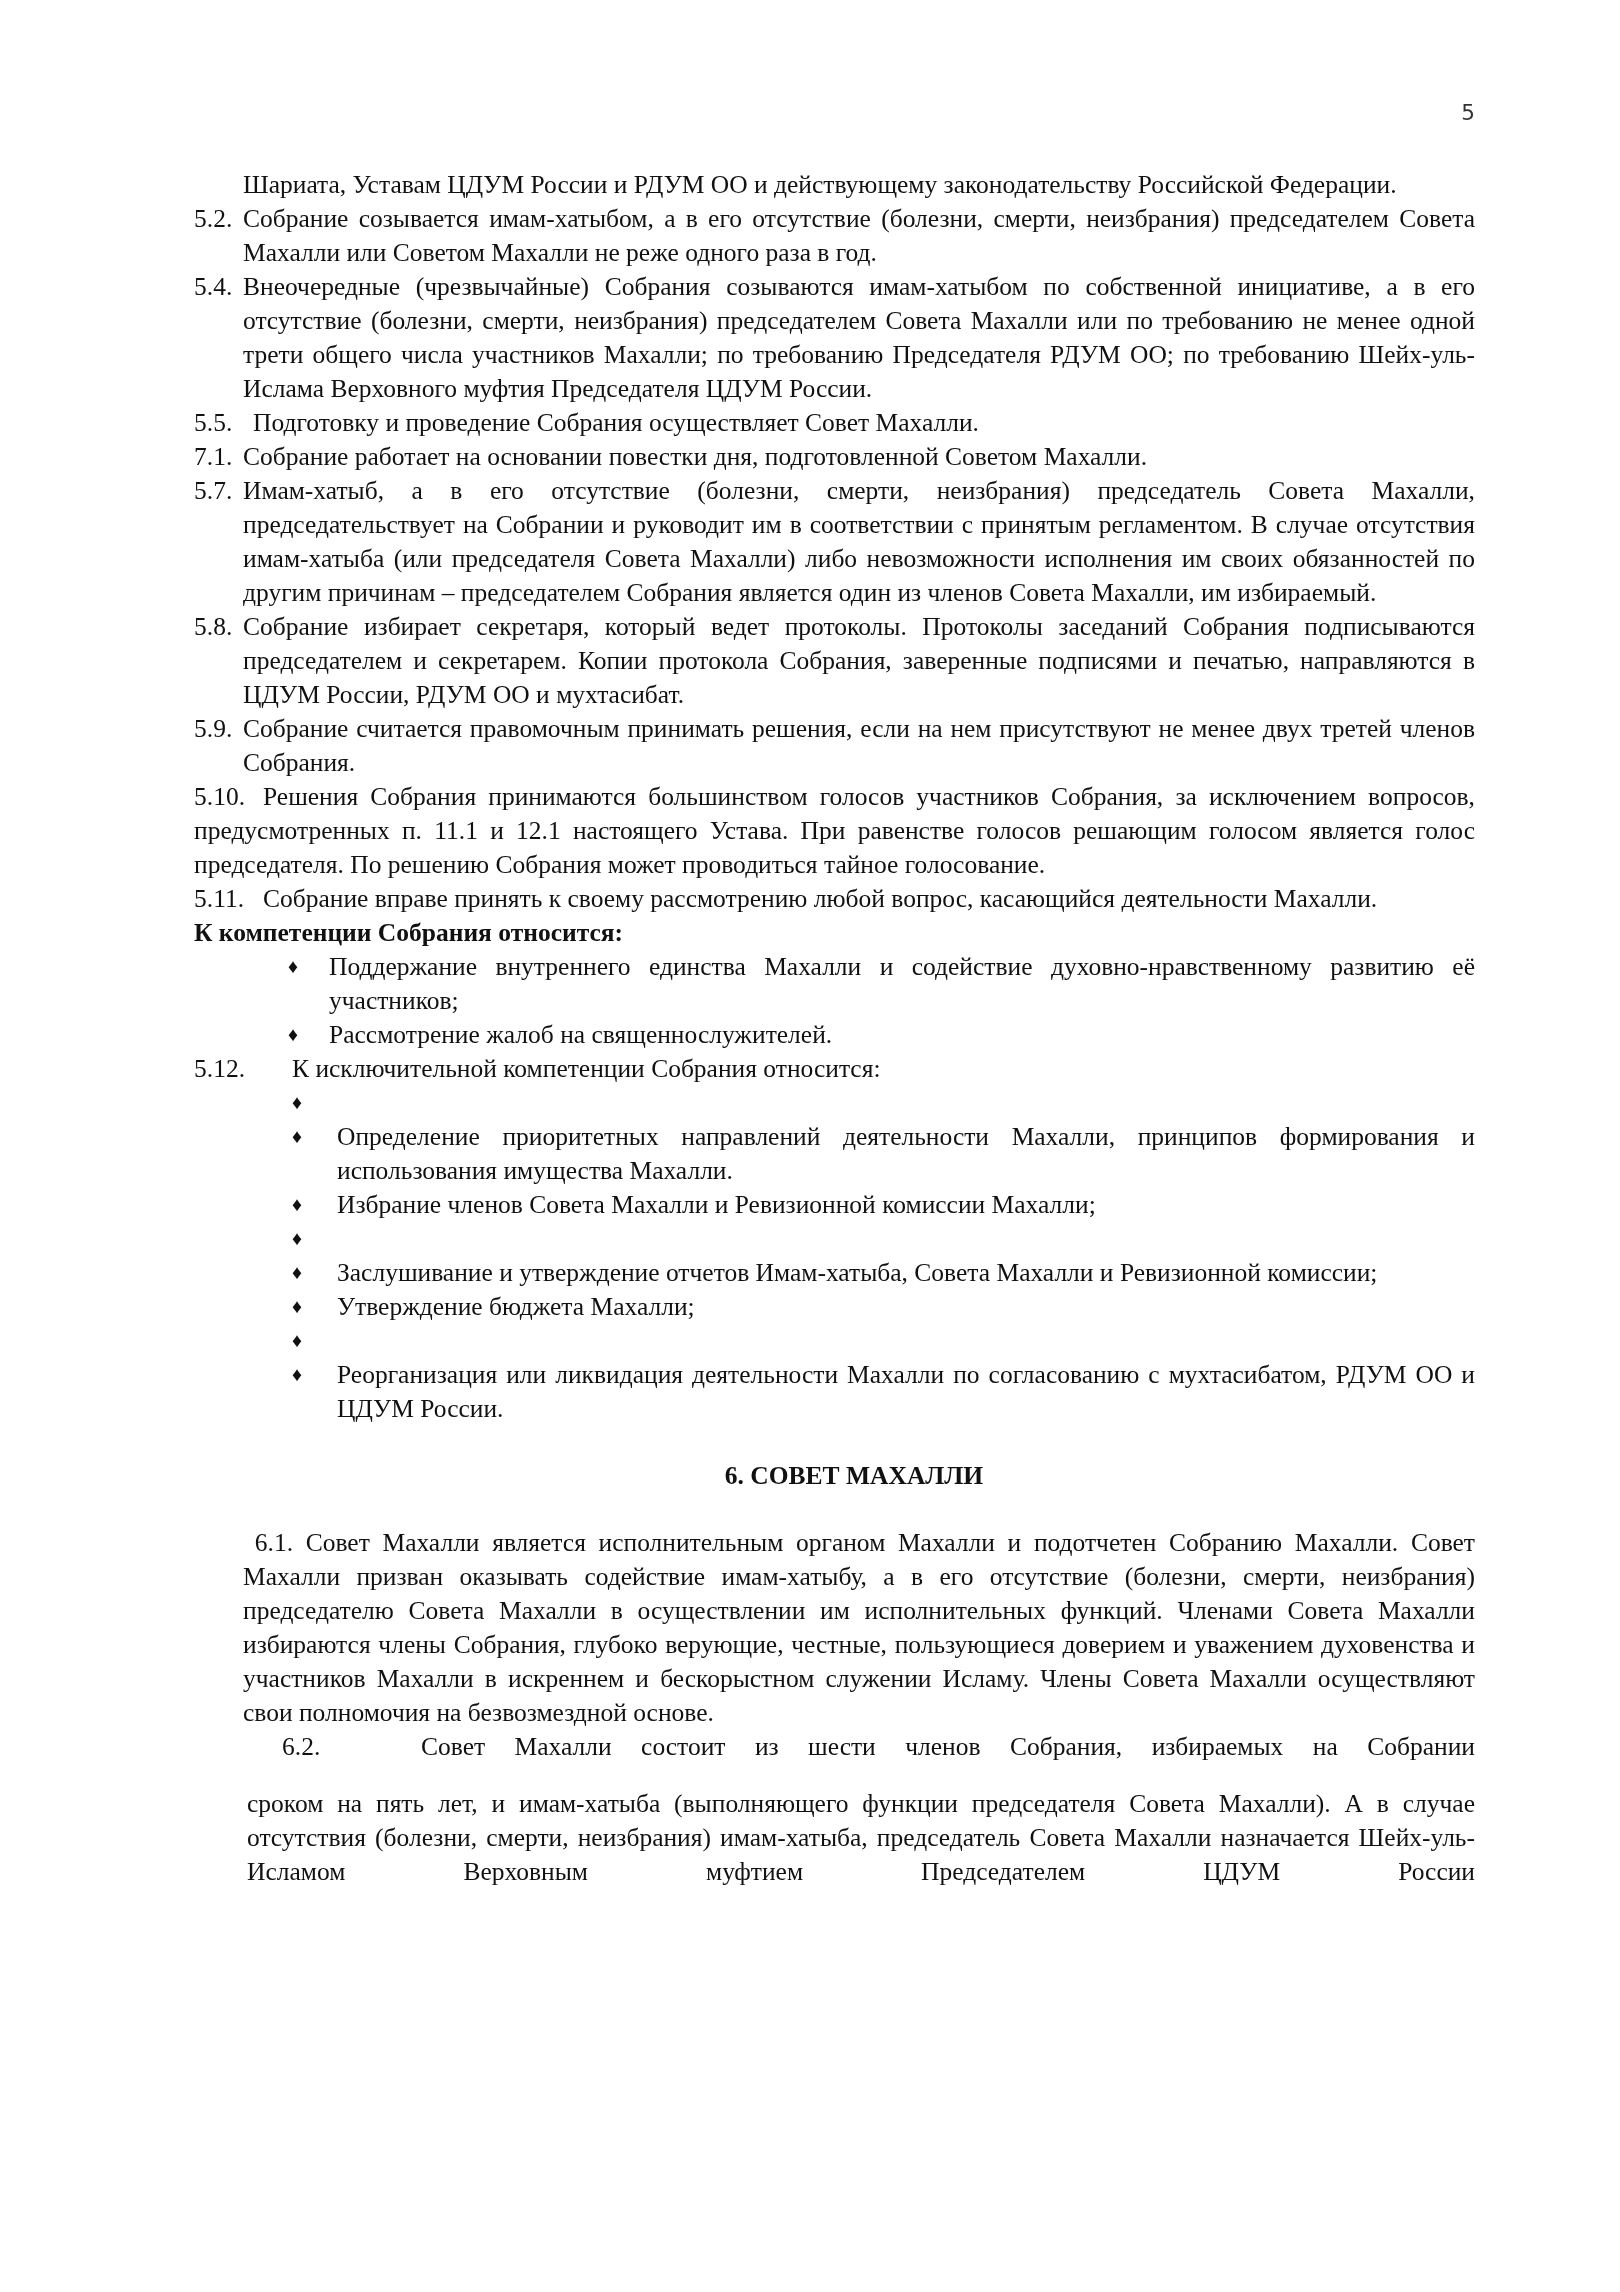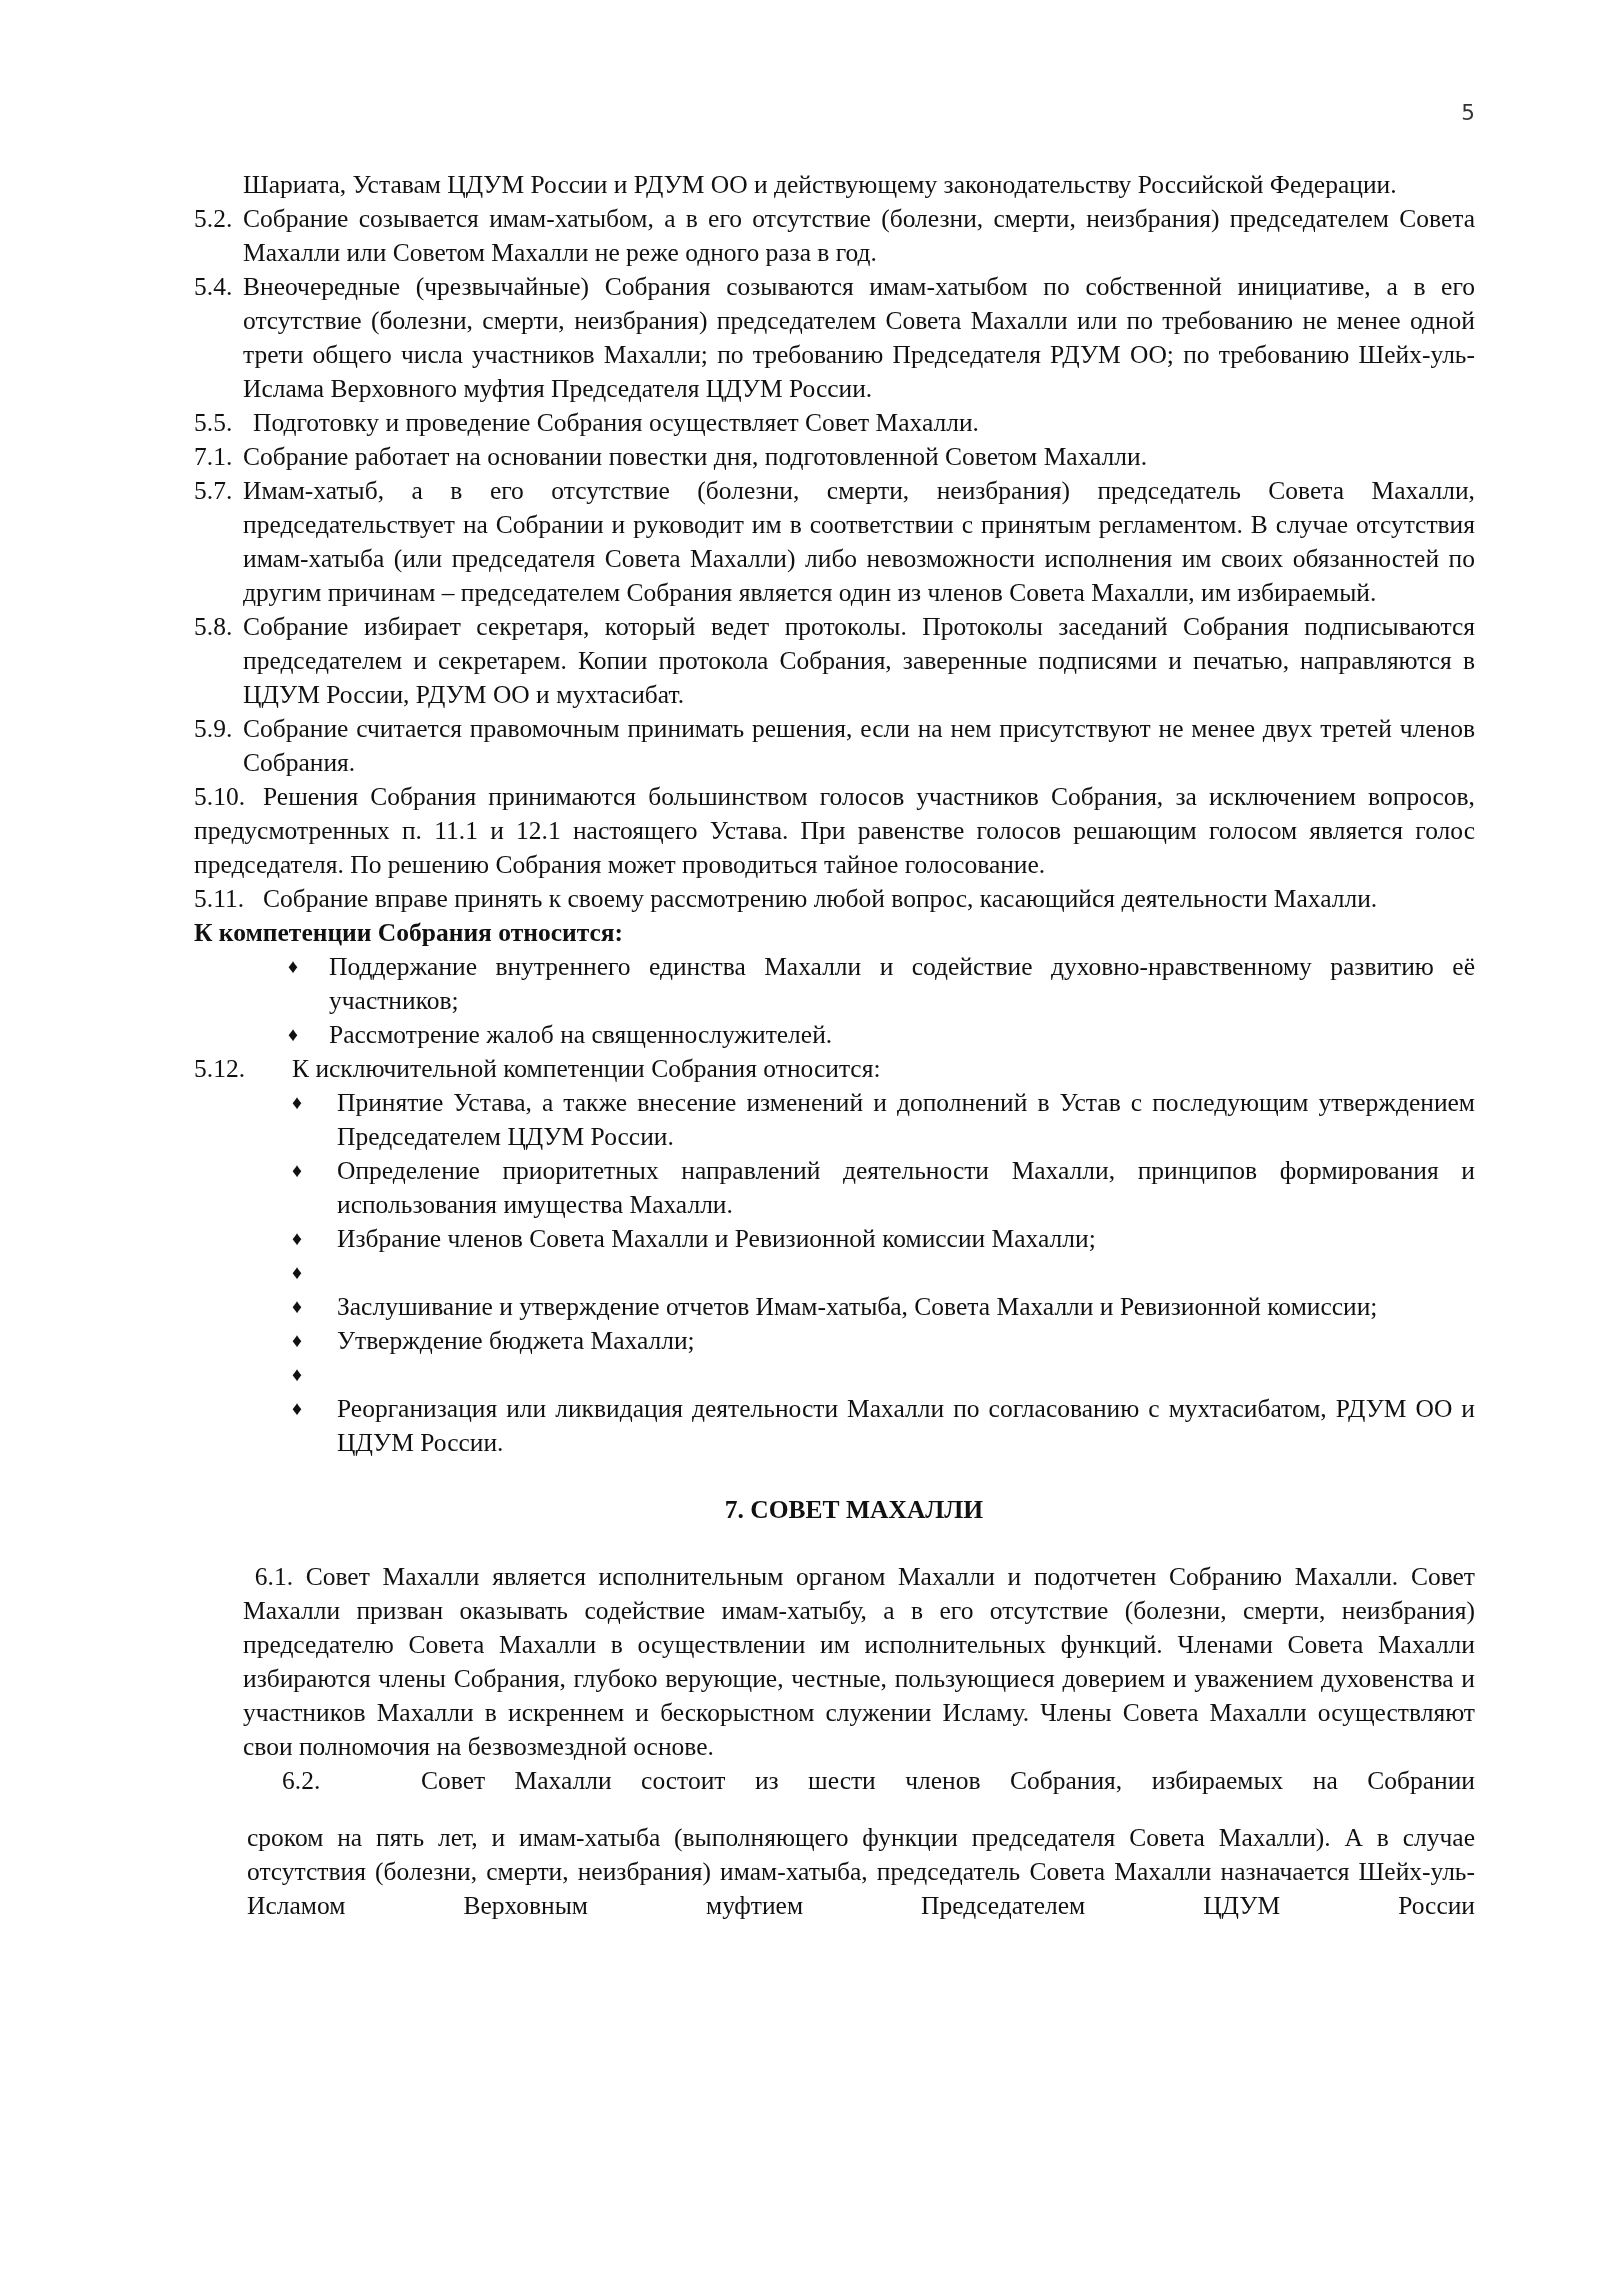--- a/index.html
+++ b/index.html
@@ -98,21 +98,20 @@
       </li>
     </ul>
 
     <div class="item">
       <span class="num" style="width:98px">5.12.</span>
       <span class="txt">К исключительной компетенции Собрания относится:</span>
     </div>
     <ul class="bullets b2">
       <li>
         <span class="mark">♦</span>
-        <span class="btxt">Принятие Устава, а также внесение изменений и дополнений в Устав с последующим утверждением  Председателем ЦДУМ России.</span>
       </li>
       <li>
         <span class="mark">♦</span>
         <span class="btxt">Определение приоритетных направлений деятельности Махалли, принципов формирования и использования имущества Махалли.</span>
       </li>
       <li>
         <span class="mark">♦</span>
         <span class="btxt">Избрание членов Совета Махалли и Ревизионной комиссии Махалли;</span>
       </li>
       <li>
@@ -128,21 +127,21 @@
       </li>
       <li>
         <span class="mark">♦</span>
       </li>
       <li>
         <span class="mark">♦</span>
         <span class="btxt">Реорганизация или ликвидация деятельности Махалли  по согласованию с мухтасибатом,  РДУМ ОО и ЦДУМ России.</span>
       </li>
     </ul>
 
-    <div class="heading">7.  СОВЕТ МАХАЛЛИ</div>
+    <div class="heading">6.  СОВЕТ МАХАЛЛИ</div>
 
     <div class="p61">6.1. Совет Махалли является исполнительным органом  Махалли и подотчетен Собранию Махалли. Совет Махалли призван оказывать содействие имам-хатыбу, а в его отсутствие (болезни, смерти, неизбрания) председателю Совета Махалли в осуществлении им исполнительных функций. Членами Совета Махалли избираются члены Собрания, глубоко верующие, честные, пользующиеся доверием и уважением духовенства и участников Махалли в искреннем и бескорыстном служении Исламу. Члены Совета Махалли осуществляют свои полномочия на безвозмездной основе.</div>
 
     <div class="p62">
       <span class="num">6.2.</span>
       <span class="txt" style="text-align-last:justify">Совет Махалли состоит из шести членов Собрания, избираемых на Собрании</span>
     </div>
     <div class="p62-cont last">сроком на пять лет,  и  имам-хатыба  (выполняющего функции председателя Совета Махалли). А в случае отсутствия (болезни, смерти, неизбрания) имам-хатыба, председатель Совета Махалли  назначается Шейх-уль-Исламом Верховным муфтием Председателем ЦДУМ России</div>
   </div>
 </div>

